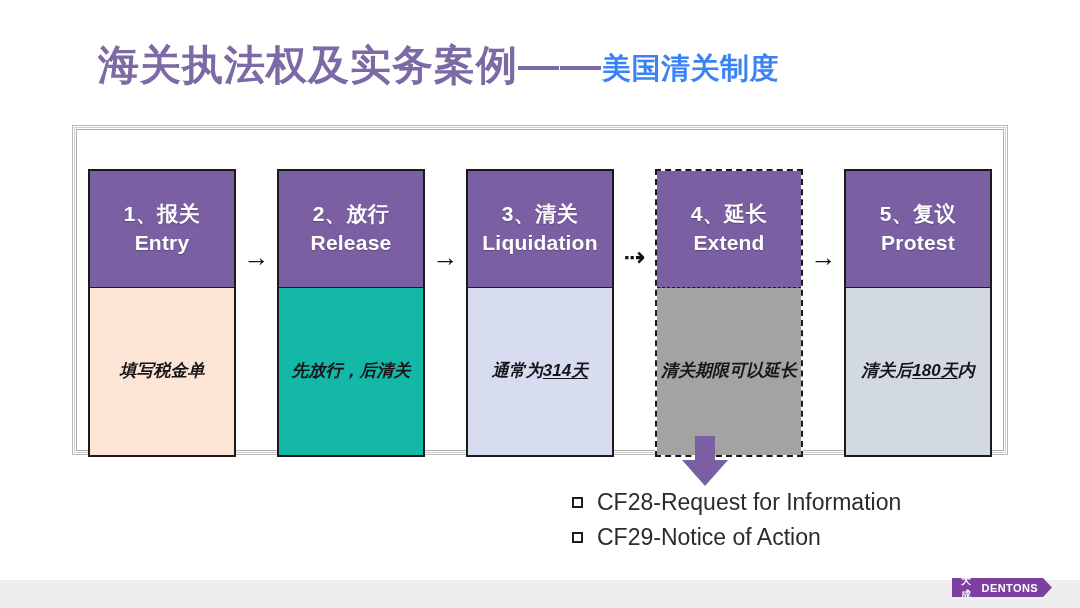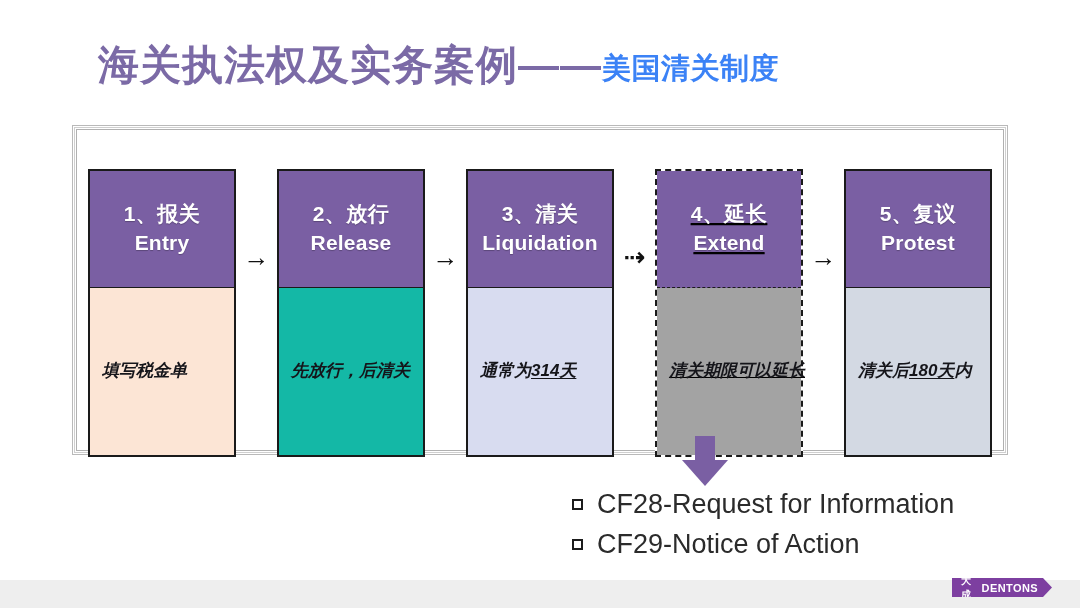--- a/index.html
+++ b/index.html
@@ -87,21 +87,20 @@
     width: 148px;
     height: 288px;
     display: flex;
     flex-direction: column;
     box-sizing: border-box;
     border: 2px solid #1a1a1a;
     background: #ffffff;
   }
   .step.dashed {
     border: 2px dashed #1a1a1a;
-    text-decoration: underline;
   }
   .step-head {
     height: 117px;
     background: #7a5fa3;
     color: #ffffff;
     display: flex;
     flex-direction: column;
     align-items: center;
     justify-content: center;
     box-sizing: border-box;
@@ -121,21 +120,21 @@
     font-size: 21px;
     font-weight: bold;
     line-height: 1.45;
     letter-spacing: 0.2px;
     text-shadow: 0 1px 1px rgba(0,0,0,0.25);
   }
   .step-body {
     flex: 1;
     display: flex;
     align-items: center;
-    justify-content: flex-start;
+    justify-content: center;
     padding: 0 12px;
     box-sizing: border-box;
   }
   .step-body .txt {
     font-size: 17px;
     font-style: italic;
     font-weight: bold;
     color: #15151a;
     text-align: center;
     line-height: 1.3;
@@ -201,21 +200,21 @@
   }
   .bullet-box {
     width: 11px;
     height: 11px;
     border: 2px solid #1c1c1c;
     box-sizing: border-box;
     margin-right: 14px;
     flex: 0 0 auto;
   }
   .bullet-text {
-    font-size: 27px;
+    font-size: 23px;
     color: #2b2b2b;
     line-height: 1.25;
     white-space: nowrap;
   }
 
   
   .footer-strip {
     position: absolute;
     left: 0;
     top: 580px;

